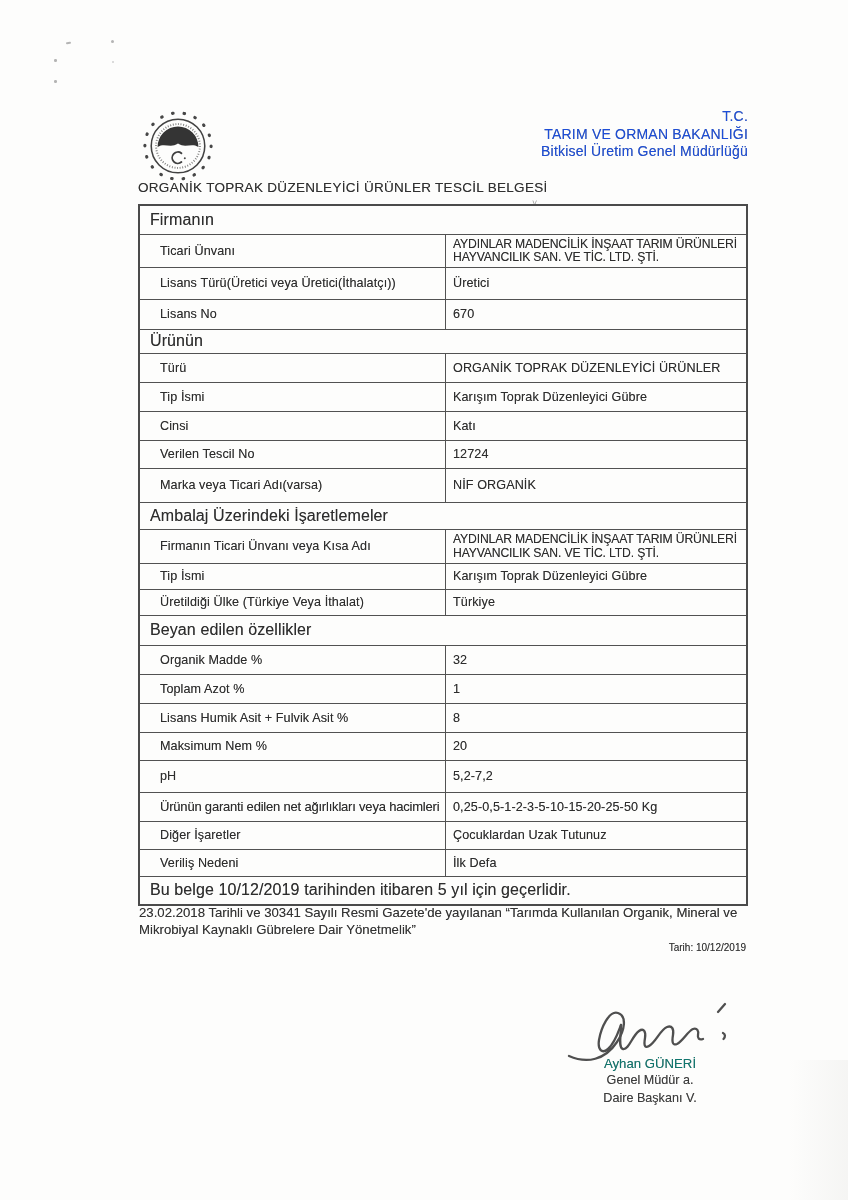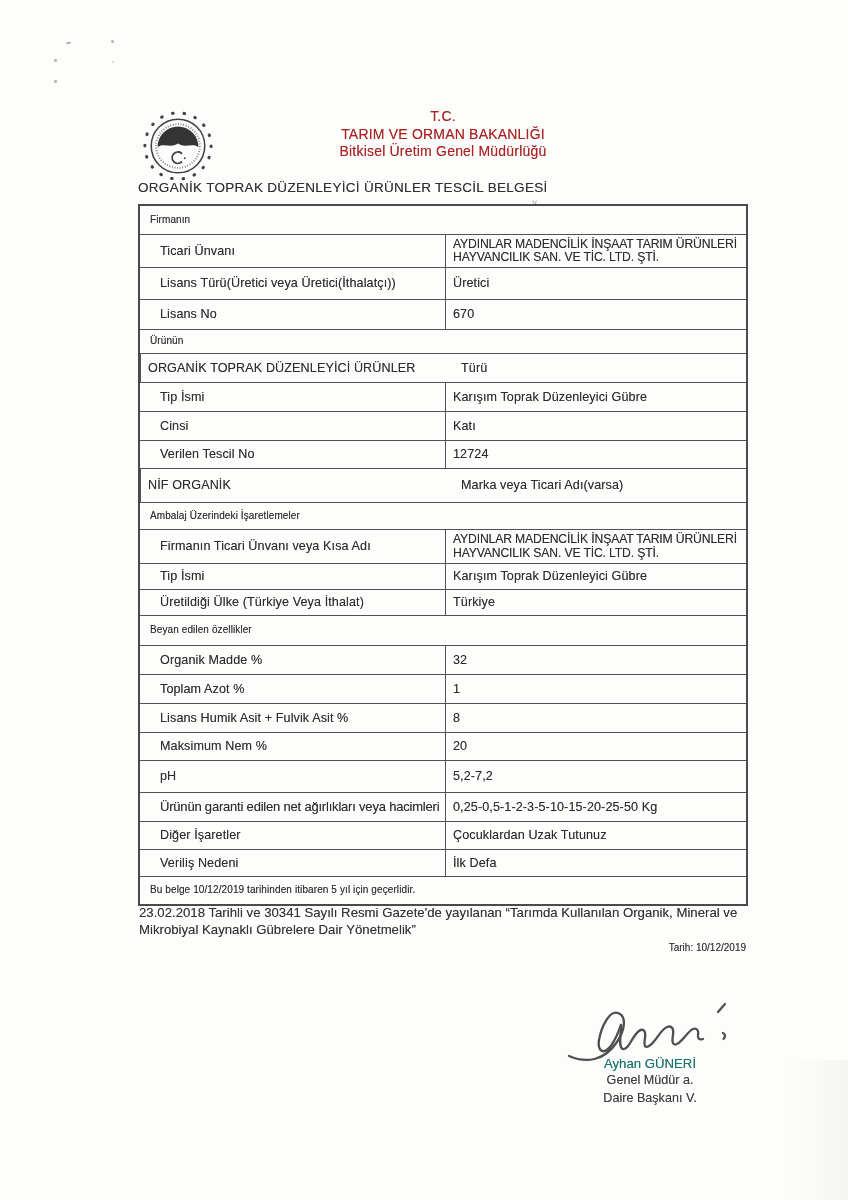--- a/index.html
+++ b/index.html
@@ -8,35 +8,35 @@
   .page {
     position:relative; width:848px; height:1200px; margin:0 auto;
     background:#fdfdfc; overflow:hidden;
     color:#2e2e2e;
   }
   .doc-text { text-shadow:0 0 .6px rgba(70,70,70,.55); }
 
   
   .seal { position:absolute; left:141px; top:109px; width:74px; height:74px; }
   .header-block { position:absolute; left:138px; top:108px; width:610px; text-align:center; }
-  .hline { font-size:14px; line-height:17.5px; letter-spacing:.2px; color:#b91c1c; }
+  .hline { font-size:14px; line-height:17.5px; letter-spacing:.2px; color:#1d4ed8;text-align:right; }
   .doc-title { position:absolute; left:138px; top:180px; width:610px; text-align:left;
                font-size:13.5px; letter-spacing:.3px; color:#303030; }
 
   
   .cert-table { position:absolute; left:138px; top:204px; width:610px;
                 border:2px solid #4b4b4b; background:transparent; }
   .row { display:flex; align-items:center; border-top:1.7px solid #525252; }
   .row:first-child { border-top:none; }
   .cell { font-size:12.6px; line-height:14.5px; letter-spacing:.1px; color:#2d2d2d; }
   .cell.label { width:305px; padding:3px 2px 3px 20px; }
   .cell.value { flex:1; padding:3px 1px 3px 7px; border-left:1.7px solid #525252;
                 align-self:stretch; display:flex; align-items:center; }
   .cell.full  { width:100%; padding:3px 6px; }
-  .row.sec .cell { font-size:10px;padding-left:10px; }
+  .row.sec .cell { font-size:16px;padding-left:10px; }
   .value-inner { display:block; }
   .upperco { font-size:12.2px; line-height:13.5px; letter-spacing:-.15px; }
   .nowrap { white-space:nowrap; }
   
   .h24{height:24px}.h26{height:26px}.h27{height:27px}.h28{height:28px}
   .h29{height:29px}.h30{height:30px}.h32{height:32px}.h33{height:33px}.h34{height:34px}
 
   
   .regulation { position:absolute; left:139px; top:905px; width:612px;
                 font-size:13.2px; line-height:16.5px; color:#333; }
@@ -110,24 +110,24 @@
       <div class="cell value">
           <span class="value-inner doc-text">670</span>
         </div>
     </div>
 
     <div class="row sec h24">
       <div class="cell full doc-text">Ürünün</div>
     </div>
 
     <div class="row h29">
+      <div class="cell label doc-text">Türü</div>
       <div class="cell value">
           <span class="value-inner doc-text">ORGANİK TOPRAK DÜZENLEYİCİ ÜRÜNLER</span>
         </div>
-      <div class="cell label doc-text">Türü</div>
     </div>
 
     <div class="row h29">
       <div class="cell label doc-text">Tip İsmi</div>
       <div class="cell value">
           <span class="value-inner doc-text">Karışım Toprak Düzenleyici Gübre</span>
         </div>
     </div>
 
     <div class="row h29">
@@ -138,24 +138,24 @@
     </div>
 
     <div class="row h28">
       <div class="cell label doc-text">Verilen Tescil No</div>
       <div class="cell value">
           <span class="value-inner doc-text">12724</span>
         </div>
     </div>
 
     <div class="row h34">
+      <div class="cell label doc-text">Marka veya Ticari Adı(varsa)</div>
       <div class="cell value">
           <span class="value-inner doc-text">NİF ORGANİK</span>
         </div>
-      <div class="cell label doc-text">Marka veya Ticari Adı(varsa)</div>
     </div>
 
     <div class="row sec h27">
       <div class="cell full doc-text">Ambalaj Üzerindeki İşaretlemeler</div>
     </div>
 
     <div class="row h34">
       <div class="cell label doc-text">Firmanın Ticari Ünvanı veya Kısa Adı</div>
       <div class="cell value">
           <span class="value-inner upperco doc-text">AYDINLAR MADENCİLİK İNŞAAT TARIM ÜRÜNLERİ HAYVANCILIK SAN. VE TİC. LTD. ŞTİ.</span>

